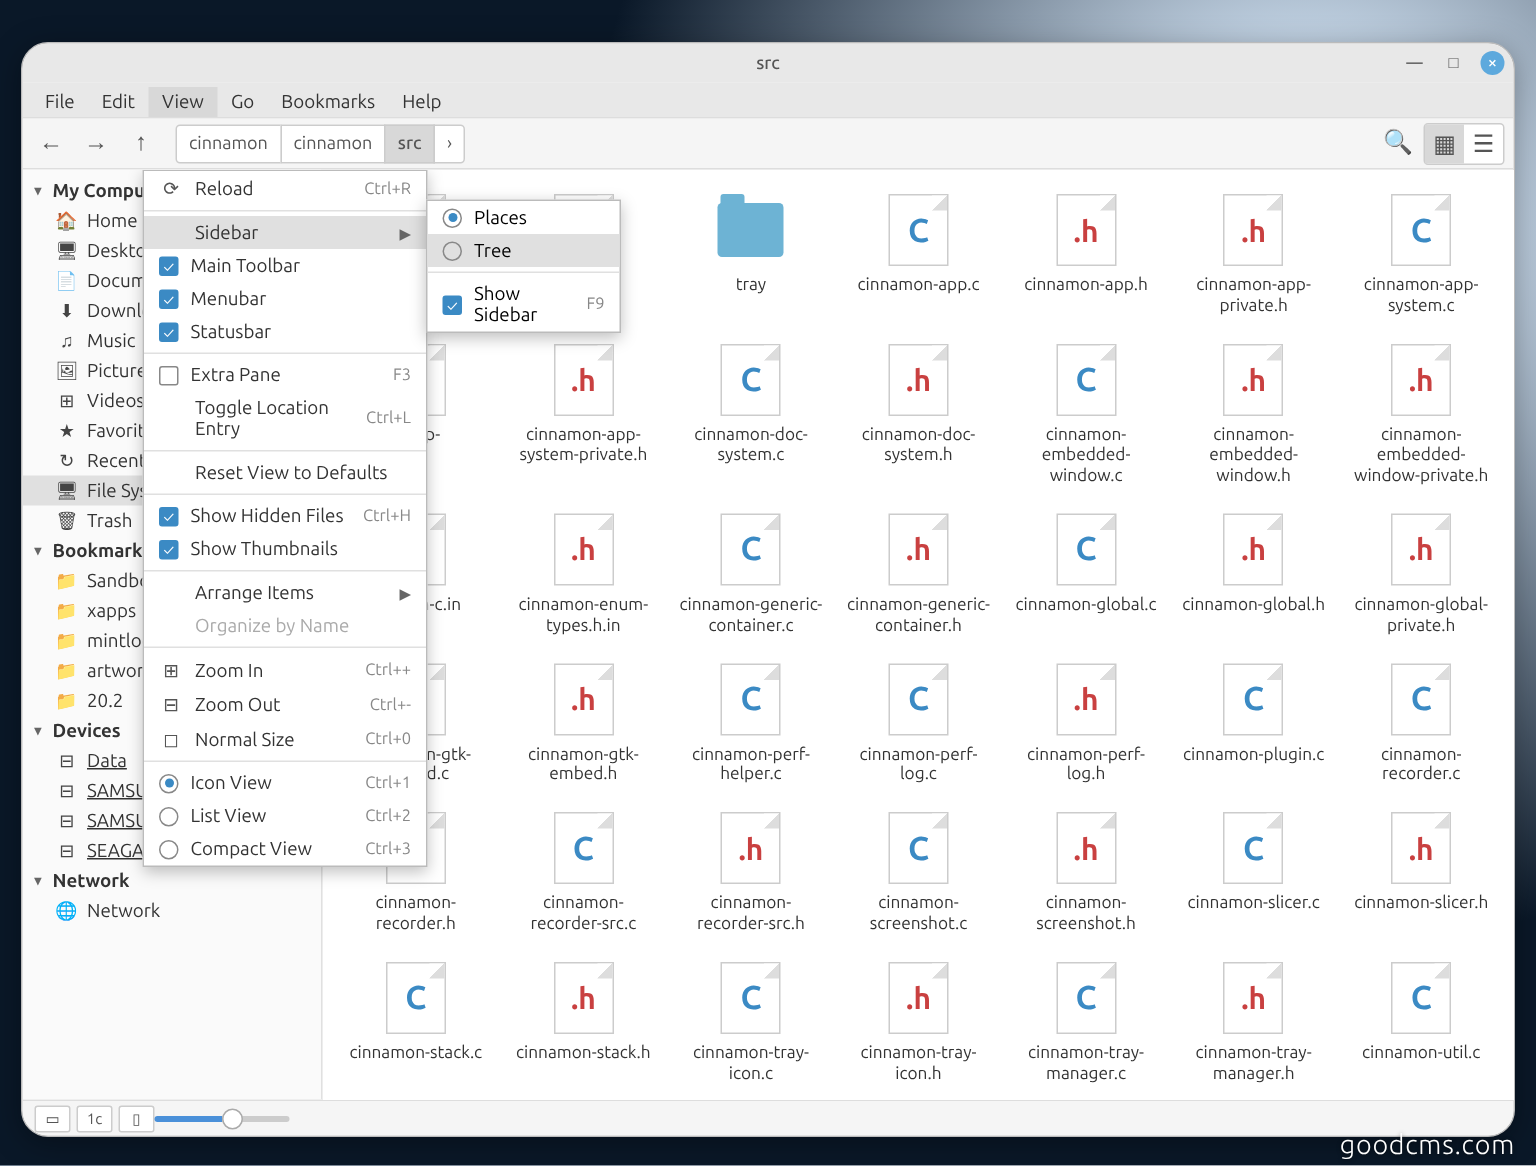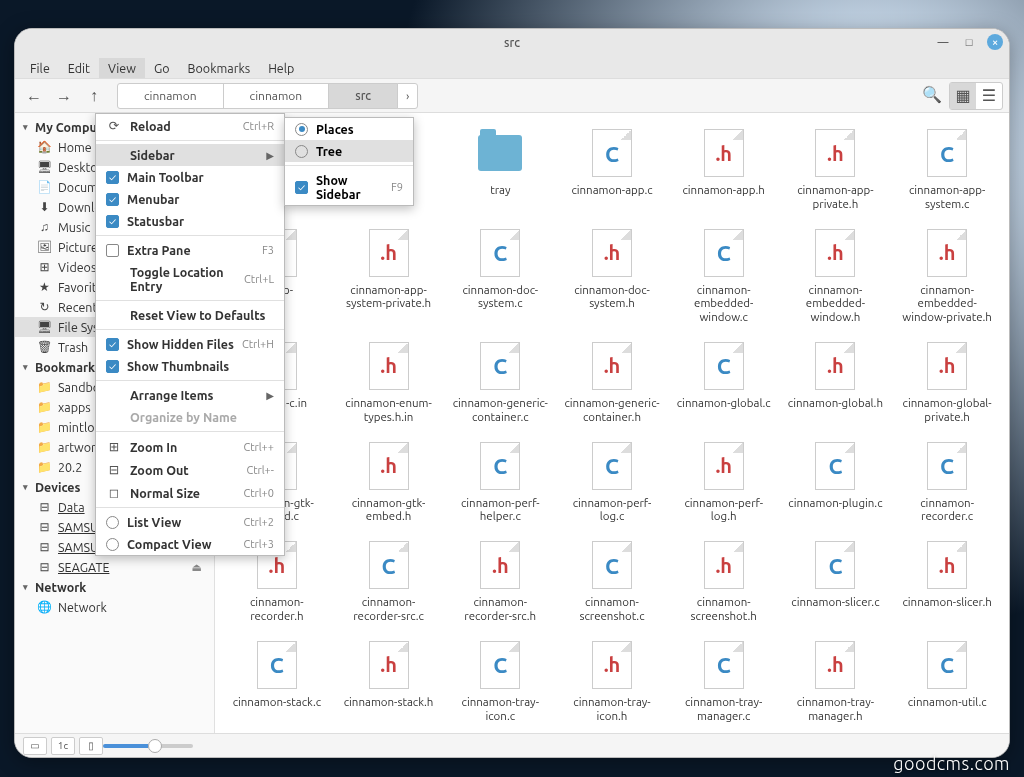--- a/index.html
+++ b/index.html
@@ -9,21 +9,21 @@
 .titlebar { height: 26px; background: #e8e8e8; display: flex; align-items: center; justify-content: center; position: relative; font-size: 12px; color: #555; font-weight: 500; }
 .titlebar-controls { position: absolute; right: 6px; display: flex; gap: 10px; }
 .tb-btn { width: 16px; height: 16px; border-radius: 50%; display: flex; align-items: center; justify-content: center; font-size: 11px; color: #555; cursor: pointer; }
 .tb-close { background: #5da9dd; color: #fff; }
 .menubar { height: 24px; background: #e8e8e8; display: flex; align-items: flex-end; padding: 0 6px; font-size: 12.5px; color: #333; border-bottom: 1px solid #ddd; }
 .menu-item { padding: 3px 9px; cursor: pointer; }
 .menu-item.active { background: #d8d8d8; }
 .toolbar { height: 34px; background: #f5f5f5; border-bottom: 1px solid #ddd; display: flex; align-items: center; padding: 0 6px; gap: 4px; }
 .tool-btn { width: 26px; height: 26px; display: flex; align-items: center; justify-content: center; border-radius: 3px; cursor: pointer; color: #555; }
 .pathbar { display: flex; align-items: center; margin-left: 6px; flex: 1; }
-.crumb { height: 26px; padding: 0 26px; border: 1px solid #ccc; background: #fff; display: flex; align-items: center; font-size: 12px; color: #555; margin-left: -1px; cursor: pointer; }
+.crumb { height: 26px; padding: 0 8px; border: 1px solid #ccc; background: #fff; display: flex; align-items: center; font-size: 12px; color: #555; margin-left: -1px; cursor: pointer; }
 .crumb.active { background: #d8d8d8; font-weight: 500; }
 .crumb.first { border-radius: 3px 0 0 3px; margin-left: 0; }
 .crumb.chev { padding: 0 8px; border-radius: 0 3px 3px 0; }
 .toolbar-right { display: flex; gap: 4px; margin-left: auto; }
 .tool-group { display: flex; border: 1px solid #ccc; border-radius: 3px; background: #fff; }
 .tool-group .tool-btn { border-radius: 0; }
 .tool-group .tool-btn.sel { background: #d8d8d8; }
 .body-area { flex: 1; display: flex; overflow: hidden; position: relative; }
 .sidebar { width: 200px; background: #fafafa; border-right: 1px solid #e0e0e0; overflow-y: auto; font-size: 12.5px; padding-top: 4px; }
 .sb-head { display: flex; align-items: center; padding: 3px 8px; font-weight: bold; color: #333; cursor: pointer; }
@@ -49,29 +49,29 @@
 .status-left { display: flex; gap: 4px; }
 .sb-toggle { width: 24px; height: 18px; border: 1px solid #ccc; background: #fff; border-radius: 2px; display: flex; align-items: center; justify-content: center; font-size: 10px; cursor: pointer; }
 .status-center { flex: 1; text-align: center; }
 .zoom-slider { width: 90px; height: 4px; background: linear-gradient(to right, #4a90d9 50%, #ccc 50%); border-radius: 2px; position: relative; }
 .zoom-thumb { position: absolute; left: 50%; top: -5px; width: 14px; height: 14px; background: #fff; border: 1px solid #aaa; border-radius: 50%; }
 
 .dropdown { position: absolute; top: 0; left: 80px; width: 190px; background: #fff; border: 1px solid #bbb; box-shadow: 0 3px 10px rgba(0,0,0,0.25); font-size: 12.5px; color: #333; z-index: 100; }
 .dd-item { display: flex; align-items: center; padding: 4px 10px; gap: 8px; cursor: pointer; }
 .dd-item.hl { background: #e0e0e0; align-items: center; }
 .dd-ico { width: 16px; text-align: center; color: #555; }
-.dd-lbl { flex: 1; font-weight: bold; }
+.dd-lbl { flex: 1; }
 .dd-accel { color: #888; font-size: 11px; }
 .dd-sep { height: 1px; background: #e0e0e0; margin: 3px 0; }
 .dd-item.disabled { color: #aaa; }
 .check { width: 13px; height: 13px; border: 1px solid #888; border-radius: 2px; display: inline-flex; align-items: center; justify-content: center; font-size: 10px; background: #fff; }
 .check.on { background: #3b8ac4; border-color: #3b8ac4; color: #fff; }
 .radio { width: 13px; height: 13px; border: 1px solid #888; border-radius: 50%; display: inline-flex; align-items: center; justify-content: center; }
 .radio.on::after { content: ''; width: 6px; height: 6px; background: #3b8ac4; border-radius: 50%; }
-.submenu { position: absolute; left: 269px; top: 4px; width: 130px; background: #fff; border: 1px solid #bbb; box-shadow: 0 3px 10px rgba(0,0,0,0.25); font-size: 12.5px; z-index: 101; }
+.submenu { position: absolute; left: 269px; top: 20px; width: 130px; background: #fff; border: 1px solid #bbb; box-shadow: 0 3px 10px rgba(0,0,0,0.25); font-size: 12.5px; z-index: 101; }
 .arr-r { font-size: 10px; color: #666; }
 .watermark { position: absolute; bottom: 4px; right: 14px; color: #fff; font-size: 18px; font-weight: 300; letter-spacing: 0.5px; text-shadow: 0 1px 3px rgba(0,0,0,0.5); }
 </style>
 </head>
 <body>
 <div class="desktop-bg"></div>
 
 <div class="window">
   <div class="titlebar">
     <span>src</span>
@@ -666,20 +666,25 @@
           <span class="dd-lbl">Zoom Out</span>
           <span class="dd-accel">Ctrl+-</span>
         </div>
       <div class="dd-item">
           <span class="dd-ico">◻</span>
           <span class="dd-lbl">Normal Size</span>
           <span class="dd-accel">Ctrl+0</span>
         </div>
       <div class="dd-sep"></div>
       <div class="dd-item">
+          <span class="radio on"></span>
+          <span class="dd-lbl">Icon View</span>
+          <span class="dd-accel">Ctrl+1</span>
+        </div>
+      <div class="dd-item">
           <span class="radio"></span>
           <span class="dd-lbl">List View</span>
           <span class="dd-accel">Ctrl+2</span>
         </div>
       <div class="dd-item">
           <span class="radio"></span>
           <span class="dd-lbl">Compact View</span>
           <span class="dd-accel">Ctrl+3</span>
         </div>
     </div>

